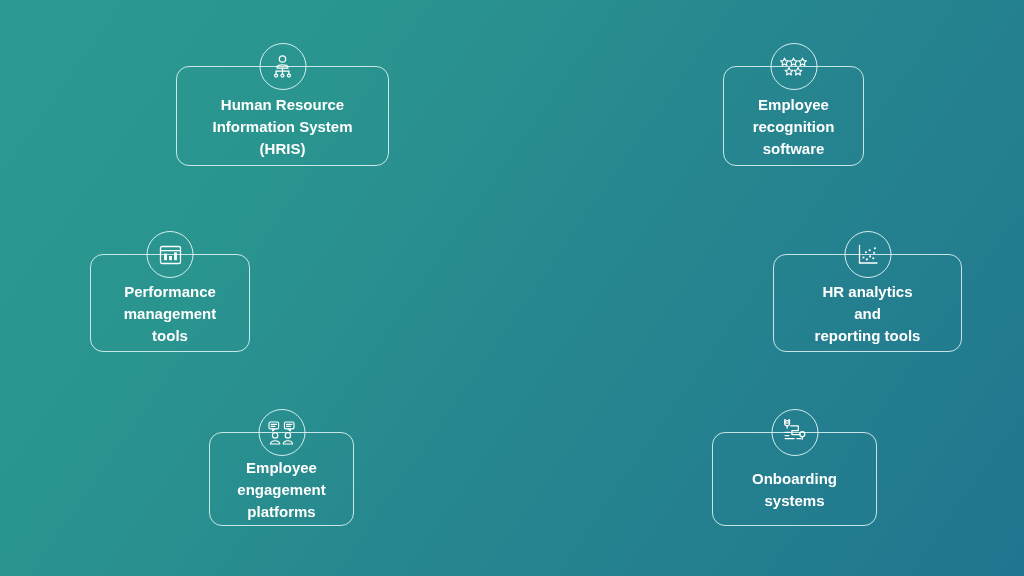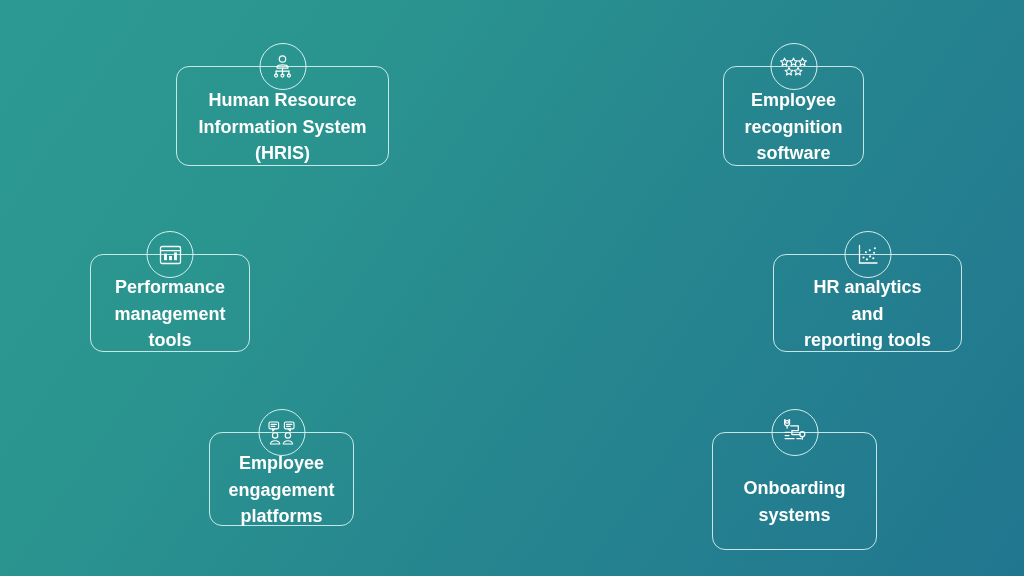--- a/index.html
+++ b/index.html
@@ -48,21 +48,21 @@
     border: 1.4px solid rgba(235,250,250,0.82);
     border-radius: 13px;
     background: transparent;
     display: flex;
     align-items: center;
     justify-content: center;
   }
   .card-label {
     color: #ffffff;
     font-weight: bold;
-    font-size: 18px;
+    font-size: 15px;
     line-height: 1.48;
     text-align: center;
     padding: 0 10px;
     white-space: pre-line;
     margin-top: 22px;
   }
   .icon-badge {
     position: absolute;
     left: 50%;
     transform: translateX(-50%);
@@ -93,21 +93,21 @@
 
   #card-performance { left: 90px;  top: 254px; width: 160px; height: 98px; }
   #card-performance .icon-badge { top: -24px; }
 
   #card-analytics   { left: 773px; top: 254px; width: 189px; height: 98px; }
   #card-analytics .icon-badge { top: -24px; }
 
   #card-engagement  { left: 209px; top: 432px; width: 145px; height: 94px; }
   #card-engagement .icon-badge { top: -24px; }
 
-  #card-onboarding  { left: 712px; top: 432px; width: 165px; height: 118px; }
+  #card-onboarding  { left: 712px; top: 432px; width: 165px; height: 94px; }
   #card-onboarding .icon-badge { top: -24px; }
 </style>
 </head>
 <body>
 
 <div id="infographic">
 
 
   <div class="card" id="card-hris">
     <div class="icon-badge">

